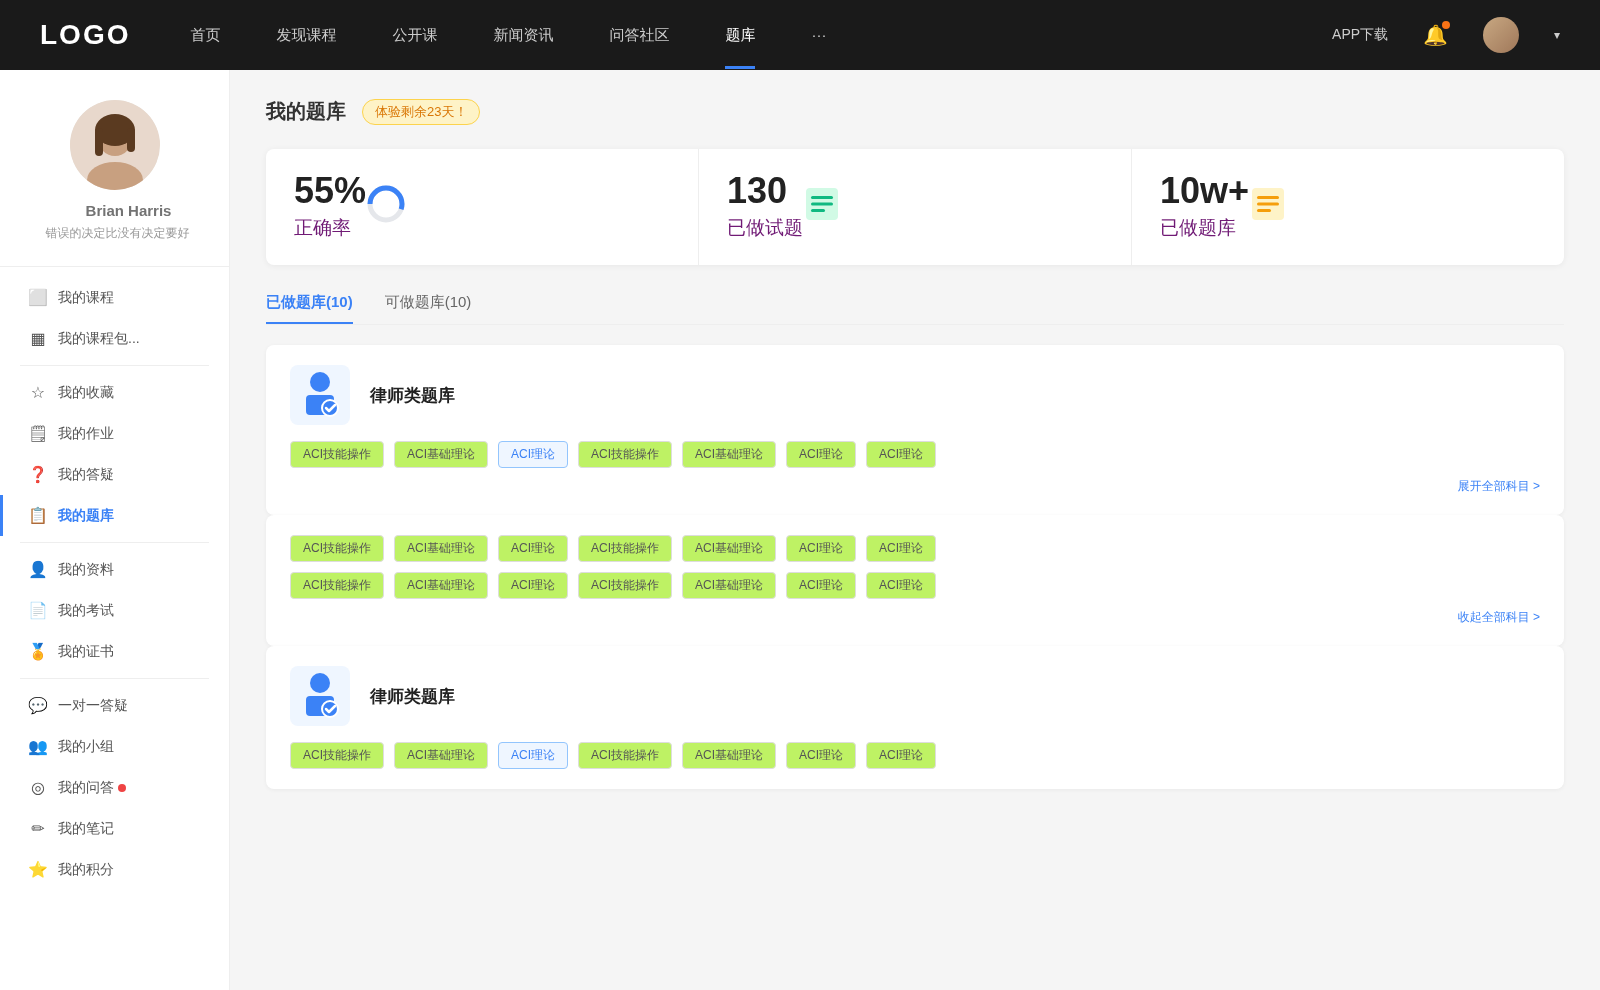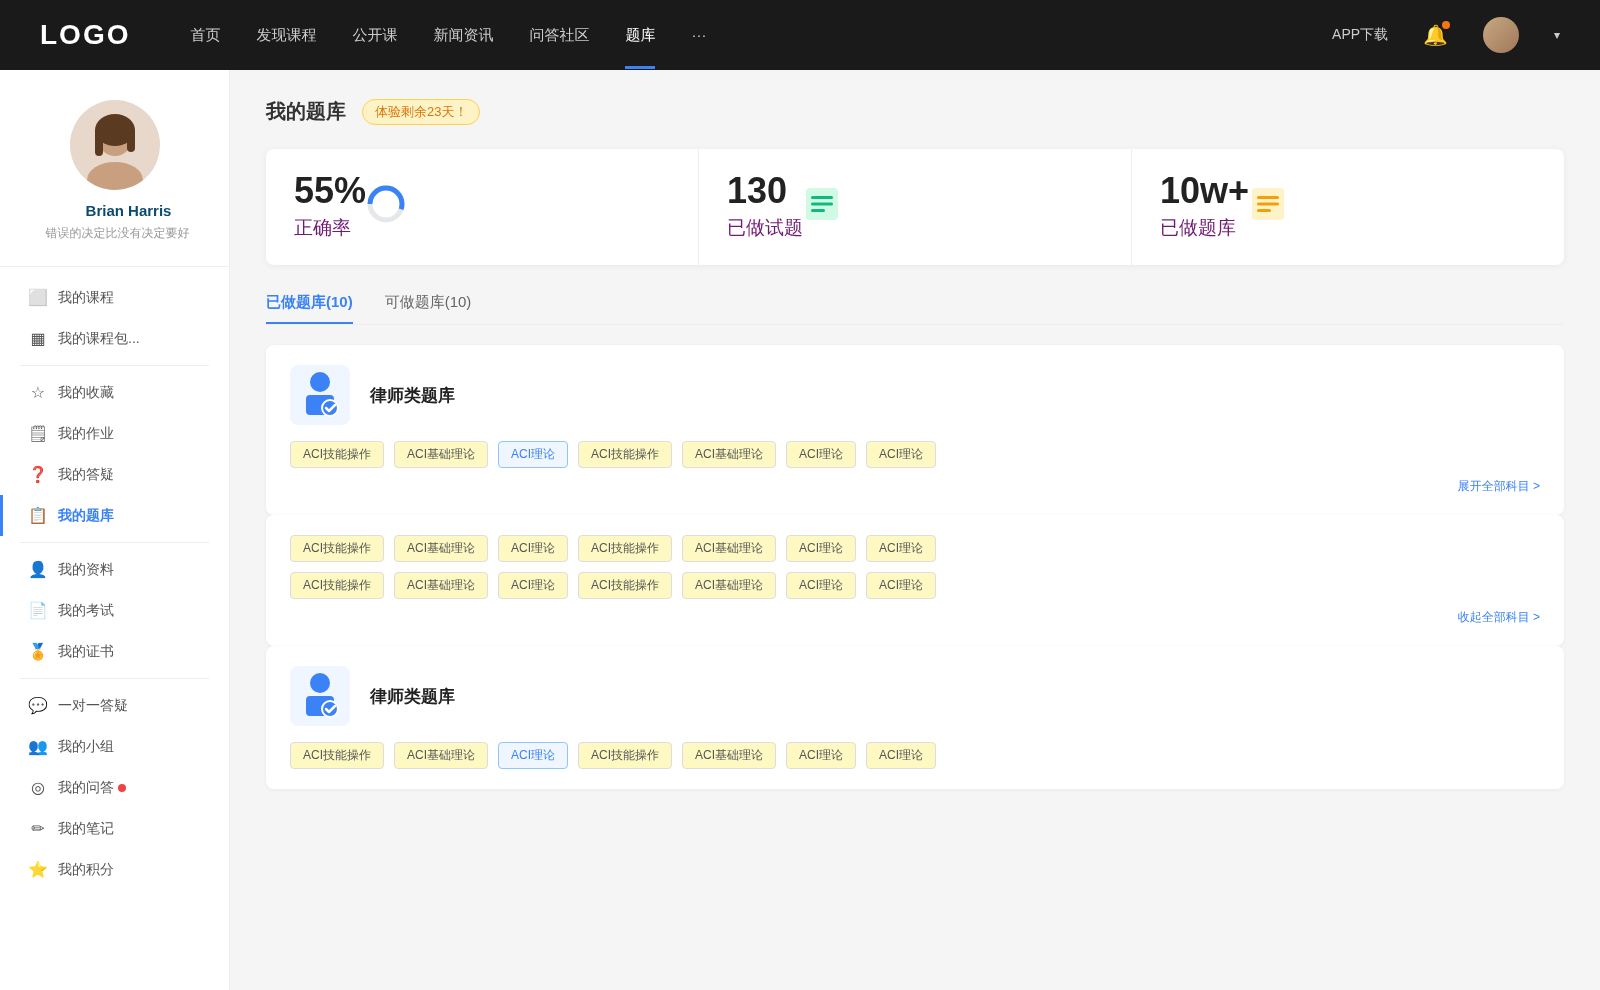--- a/index.html
+++ b/index.html
@@ -18,21 +18,21 @@
     }
     .nav-logo {
       color: #fff;
       font-size: 28px;
       font-weight: bold;
       letter-spacing: 2px;
       margin-right: 60px;
     }
     .nav-links {
       display: flex;
-      gap: 36px;
+      gap: 56px;
       flex: 1;
     }
     .nav-link {
       color: #ccc;
       font-size: 15px;
       cursor: pointer;
       position: relative;
     }
     .nav-link.active {
       color: #fff;
@@ -122,21 +122,21 @@
       height: 90px;
       border-radius: 50%;
       background: #e8e0d8;
       overflow: hidden;
       margin-bottom: 12px;
     }
     
     .sidebar-username {
       font-size: 15px;
       font-weight: 600;
-      color: #0c4a6e;
+      color: #737373;
       margin-bottom: 6px;
       margin-left: 28px;
     }
     .sidebar-motto {
       font-size: 12px;
       color: #999;
       text-align: center;
       margin-left: 6px;
     }
     .sidebar-menu {
@@ -298,21 +298,21 @@
     }
     .qbank-tags {
       display: flex;
       flex-wrap: wrap;
       gap: 10px;
       align-items: center;
     }
     .tag {
       font-size: 12px;
       color: #555;
-      background: #fef9c3;
+      background: #bef264;
       border: 1px solid #ddd;
       border-radius: 4px;
       padding: 4px 12px;
       cursor: pointer;
     }
     .tag.active {
       color: #3b82f6;
       background: #eff6ff;
       border-color: #93c5fd;
     }

